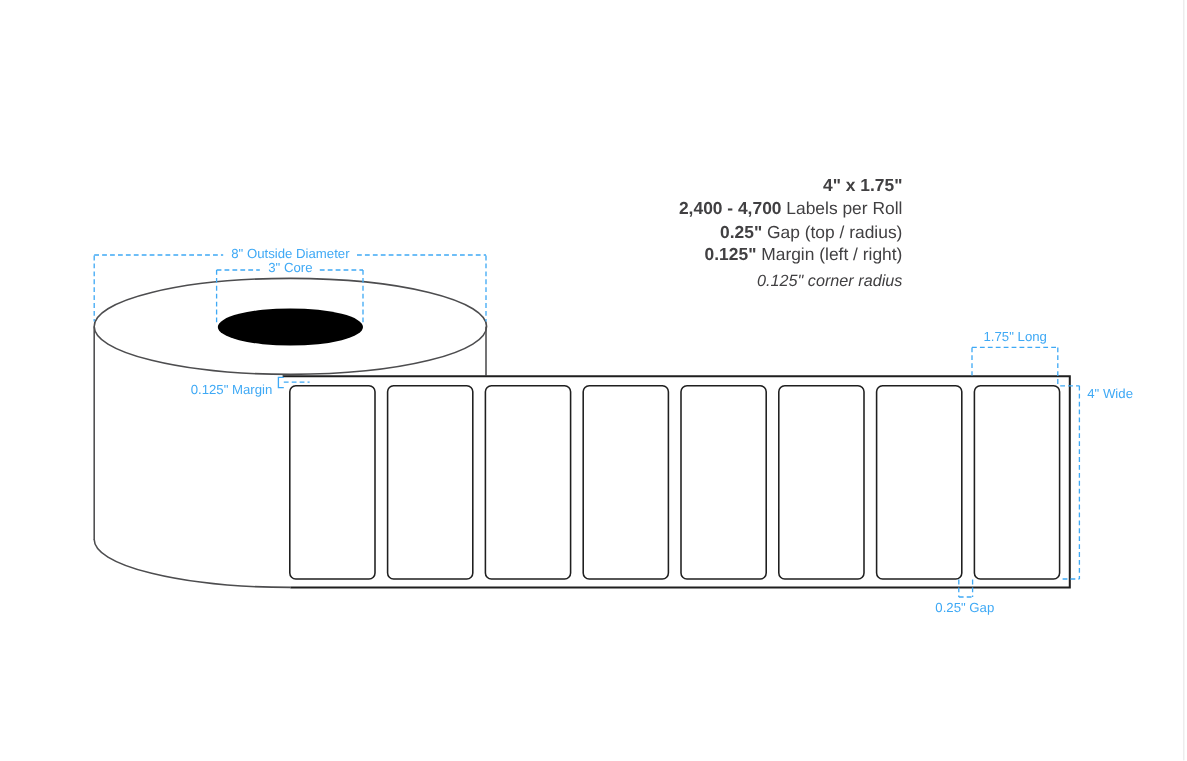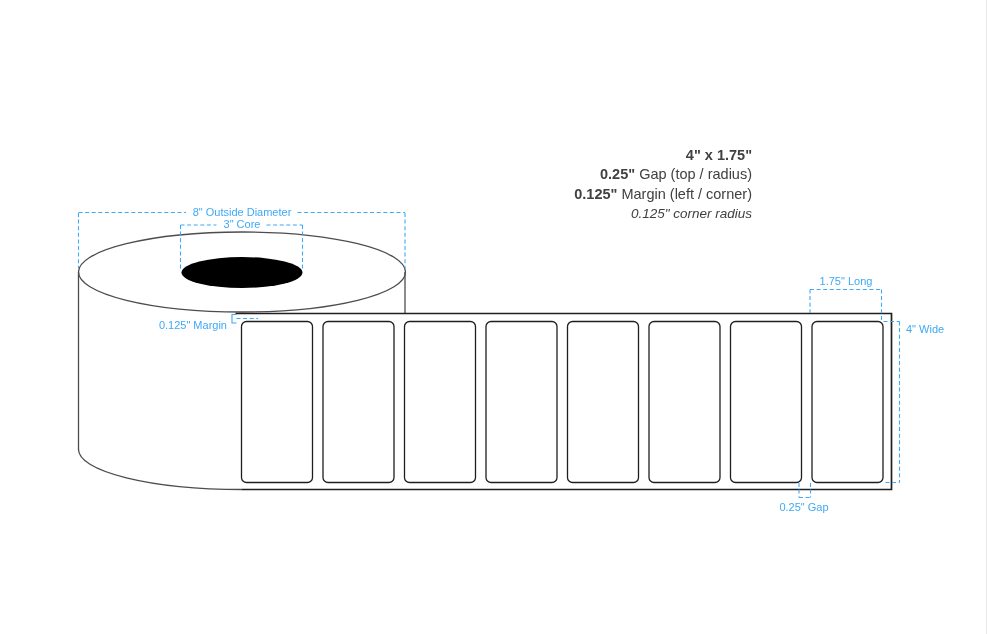--- a/index.html
+++ b/index.html
@@ -123,22 +123,23 @@
       <g>
         <line x1="799" y1="483" x2="799" y2="497.5"></line>
         <line x1="810.5" y1="483" x2="810.5" y2="497.5"></line>
         <line x1="799" y1="497.5" x2="810.5" y2="497.5"></line>
       </g>
     </g>
   </svg>
 
   <div class="spec-panel">
     <div><span class="val">4" x 1.75"</span></div>
+    <div><span class="val">2,400 - 4,700</span><span> Labels per Roll</span></div>
     <div><span class="val">0.25"</span><span> Gap (top / radius)</span></div>
-    <div><span class="val">0.125"</span><span> Margin (left / corner)</span></div>
+    <div><span class="val">0.125"</span><span> Margin (left / right)</span></div>
     <div class="italic-line">0.125" corner radius</div>
   </div>
 
   <div id="anno-od" class="anno centered">8" Outside Diameter</div>
   <div id="anno-core" class="anno centered">3" Core</div>
   <div id="anno-margin" class="anno">0.125" Margin</div>
   <div id="anno-long" class="anno centered">1.75" Long</div>
   <div id="anno-wide" class="anno">4" Wide</div>
   <div id="anno-gap" class="anno centered">0.25" Gap</div>
 

